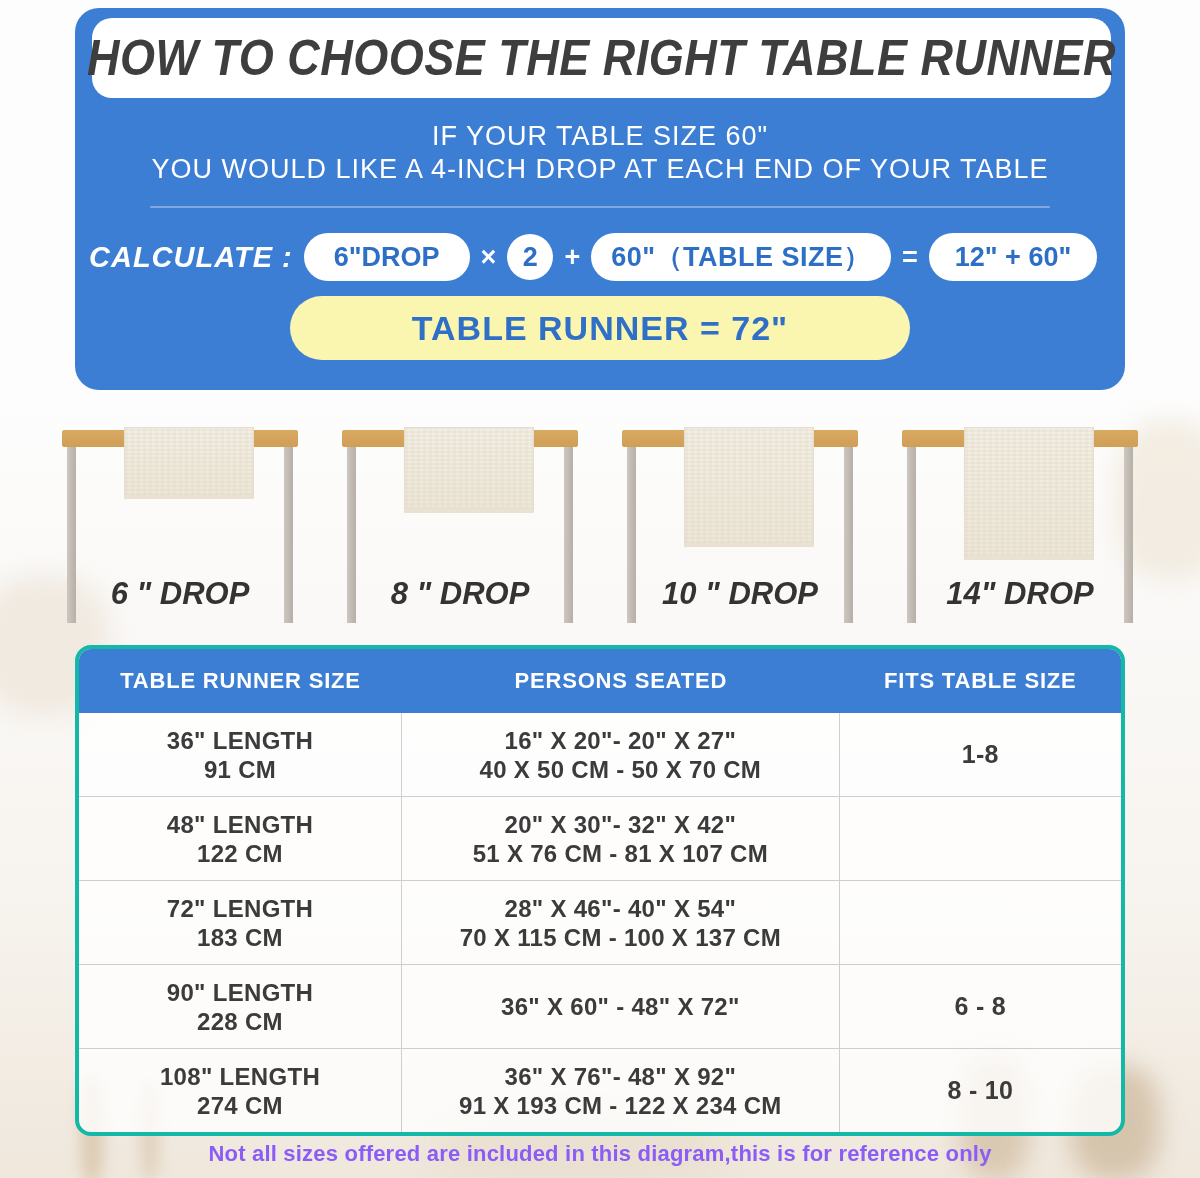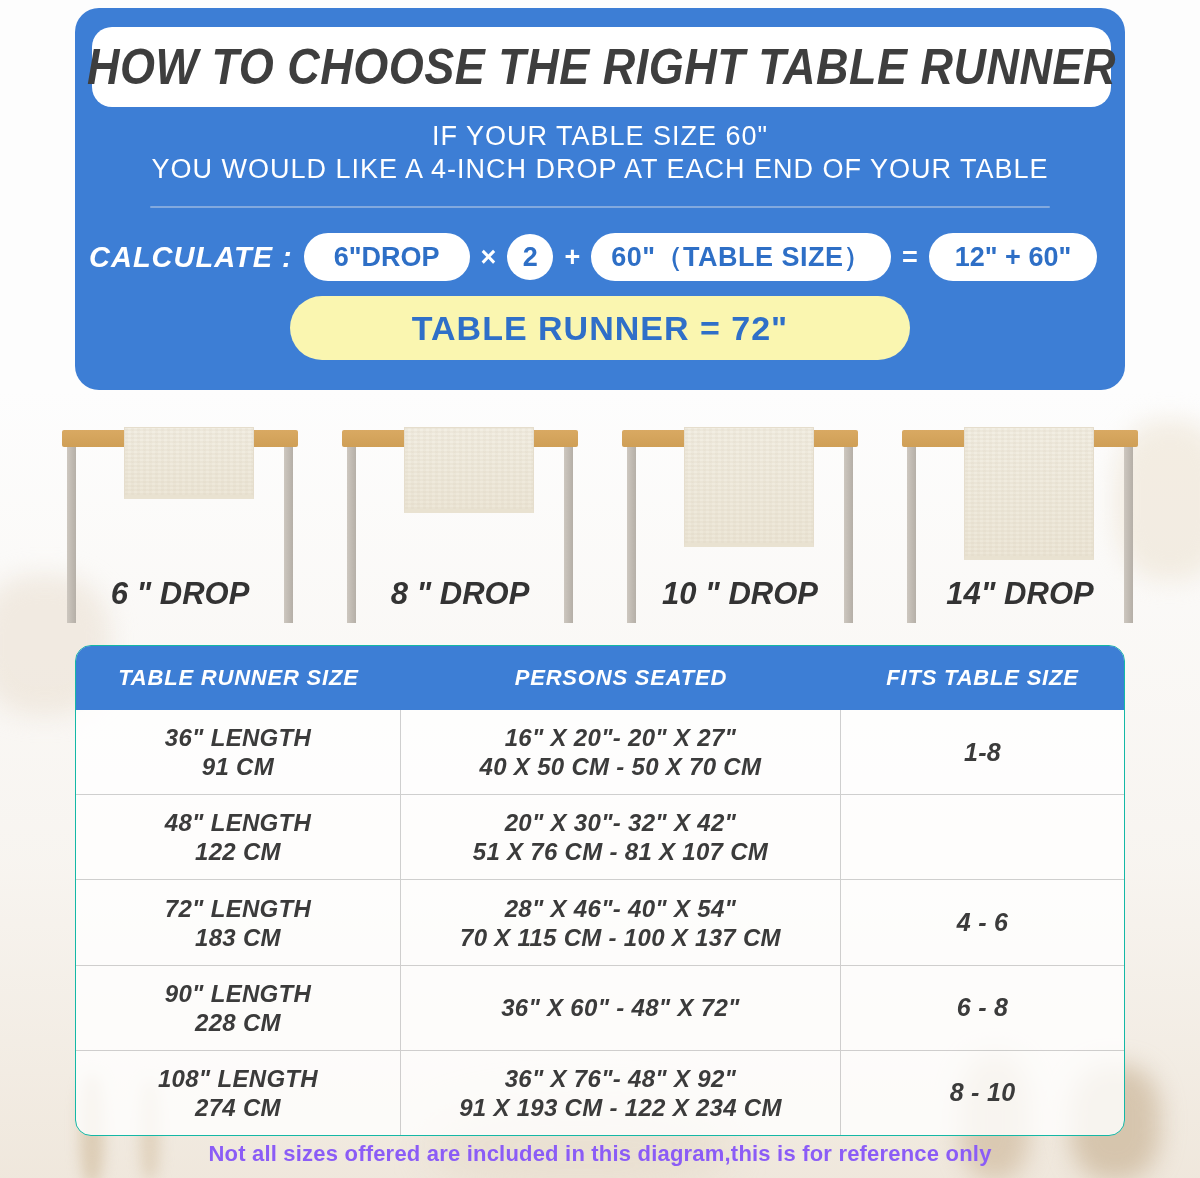--- a/index.html
+++ b/index.html
@@ -10,21 +10,21 @@
 
   
   .bg-blob { position:absolute; filter:blur(12px); border-radius:40%; pointer-events:none; }
   .bg-wash {
     position:absolute; left:0; right:0; top:390px; bottom:0; pointer-events:none;
     background:linear-gradient(180deg, rgba(244,240,234,0) 0%, rgba(241,234,224,0.45) 60%, rgba(232,220,203,0.65) 100%);
   }
 
   
   .header-panel { position:absolute; left:75px; top:8px; width:1050px; height:382px; background:#3d7ed5; border-radius:24px; }
-  .title-banner { position:absolute; left:17px; top:10px; right:14px; height:80px; background:#ffffff; border-radius:20px; display:flex; align-items:center; justify-content:center;margin-top:9px; }
+  .title-banner { position:absolute; left:17px; top:10px; right:14px; height:80px; background:#ffffff; border-radius:20px; display:flex; align-items:center; justify-content:center; }
   .title-banner h1 { margin:0; font-size:45px; font-weight:bold; font-style:italic; color:#3e3e3e; white-space:nowrap; transform:scaleY(1.12); letter-spacing:0.5px; }
   .subtitle { position:absolute; top:112px; left:0; right:0; text-align:center; color:#ffffff; }
   .subtitle .line { font-size:27px; line-height:33px; letter-spacing:1px; }
   .header-divider { position:absolute; left:75px; right:75px; top:198px; height:2px; background:rgba(235,235,235,0.4); border-radius:1px; }
 
   .calc-row { position:absolute; top:225px; left:14px; right:8px; height:48px; display:flex; align-items:center; gap:11px; }
   .calc-label { color:#ffffff; font-weight:bold; font-size:29px; letter-spacing:1px; white-space:nowrap;font-style:italic; }
   .pill { background:#ffffff; border-radius:26px; height:48px; display:flex; align-items:center; justify-content:center; color:#2e6fc6; font-weight:bold; font-size:27px; white-space:nowrap; }
   .pill.drop  { padding:0 30px; }
   .pill.tsize { padding:0 20px; letter-spacing:0.5px; }
@@ -49,21 +49,21 @@
       linear-gradient(180deg,#f2eee3,#ede7d8);
     border:1px solid #e5ddcc; border-bottom:4px solid #e9e2d1;
   }
   .d6  { height:72px; }
   .d8  { height:86px; }
   .d10 { height:120px; }
   .d14 { height:133px; }
   .drop-label { position:absolute; top:146px; left:0; width:100%; text-align:center; font-weight:bold; font-style:italic; font-size:31px; color:#333333; white-space:nowrap; }
 
   
-  .size-table { position:absolute; left:75px; top:645px; width:1050px; height:491px; box-sizing:border-box; border:1px solid #14b8a6; border-radius:16px; overflow:hidden; background:rgba(255,255,255,0.8);font-style:italic; }
+  .size-table { position:absolute; left:75px; top:645px; width:1050px; height:491px; box-sizing:border-box; border:4px solid #14b8a6; border-radius:16px; overflow:hidden; background:rgba(255,255,255,0.8); }
   .thead { position:absolute; top:0; left:0; right:0; height:64px; background:#3d7ed5; display:grid; grid-template-columns:31% 42% 27%; }
   .hcell { display:flex; align-items:center; justify-content:center; color:#ffffff; font-weight:bold; font-size:22px; letter-spacing:0.8px; }
   .tbody { position:absolute; top:64px; bottom:0; left:0; right:0; display:flex; flex-direction:column; }
   .trow { flex:1; display:grid; grid-template-columns:31% 42% 27%; }
   .trow + .trow { border-top:1px solid rgba(120,120,120,0.35); }
   .cell { display:flex; flex-direction:column; align-items:center; justify-content:center; color:#3b3b3b; font-weight:bold; font-size:24px; line-height:29px; letter-spacing:0.3px; }
   .cell.c1, .cell.c2 { border-right:1px solid rgba(120,120,120,0.35); }
   .cell.c3 { font-size:25px; }
 
   .footer-note { position:absolute; top:1141px; left:0; width:100%; text-align:center; font-weight:bold; font-size:22px; color:#8b5cf6; letter-spacing:0.2px; }
@@ -177,21 +177,20 @@
 
       <div class="trow">
         <div class="cell c1">
           <div>72" LENGTH</div>
           <div>183 CM</div>
         </div>
         <div class="cell c2">
           <div>28" X 46"- 40" X 54"</div>
           <div>70 X 115 CM - 100 X 137 CM</div>
         </div>
-        <div class="cell c3">4 - 6</div>
       </div>
 
       <div class="trow">
         <div class="cell c1">
           <div>90" LENGTH</div>
           <div>228 CM</div>
         </div>
         <div class="cell c2">
           <div>36" X 60" - 48" X 72"</div>
         </div>

